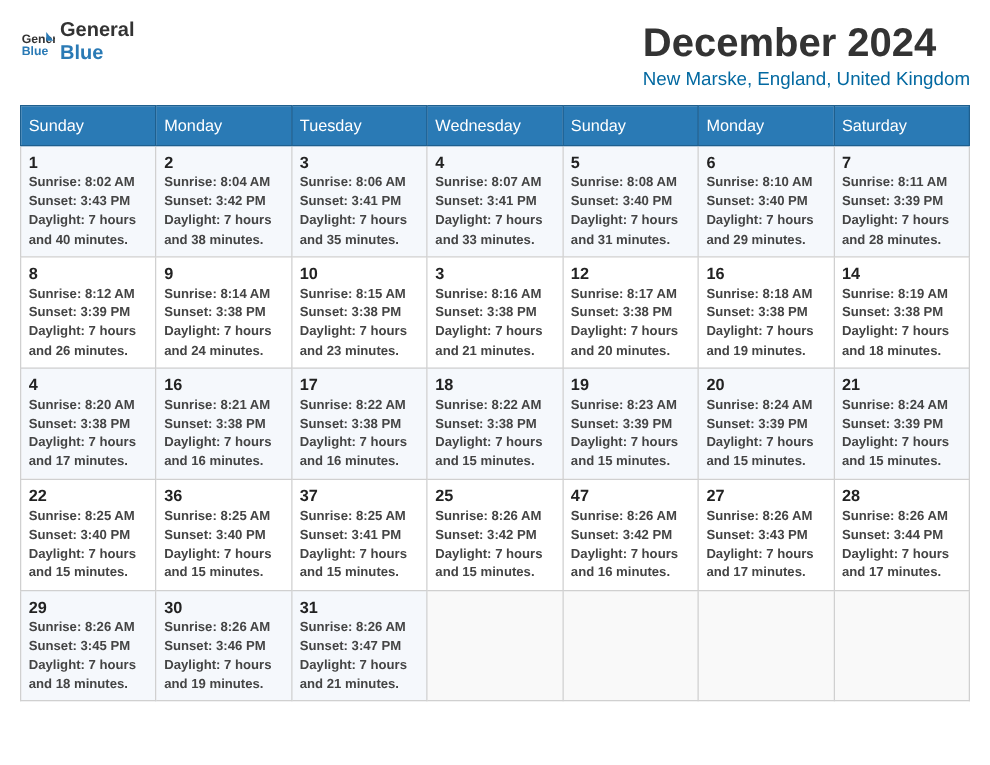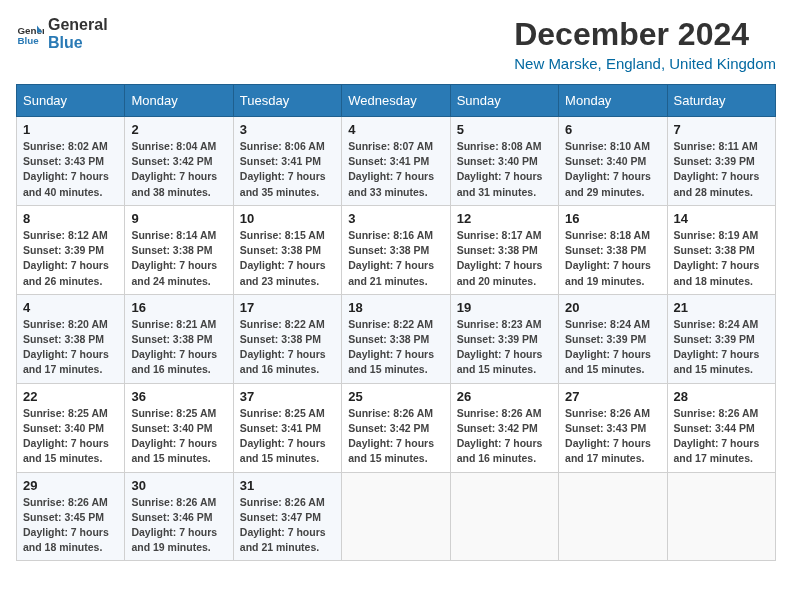--- a/index.html
+++ b/index.html
@@ -217,21 +217,21 @@
         </td>
         <td>
           <span class="day-number">37</span>
           <div class="day-detail">Sunrise: 8:25 AM<br>Sunset: 3:41 PM<br>Daylight: 7 hours and 15 minutes.</div>
         </td>
         <td>
           <span class="day-number">25</span>
           <div class="day-detail">Sunrise: 8:26 AM<br>Sunset: 3:42 PM<br>Daylight: 7 hours and 15 minutes.</div>
         </td>
         <td>
-          <span class="day-number">26</span>
+          <span class="day-number">47</span>
           <div class="day-detail">Sunrise: 8:26 AM<br>Sunset: 3:42 PM<br>Daylight: 7 hours and 16 minutes.</div>
         </td>
         <td>
           <span class="day-number">27</span>
           <div class="day-detail">Sunrise: 8:26 AM<br>Sunset: 3:43 PM<br>Daylight: 7 hours and 17 minutes.</div>
         </td>
         <td>
           <span class="day-number">28</span>
           <div class="day-detail">Sunrise: 8:26 AM<br>Sunset: 3:44 PM<br>Daylight: 7 hours and 17 minutes.</div>
         </td>

